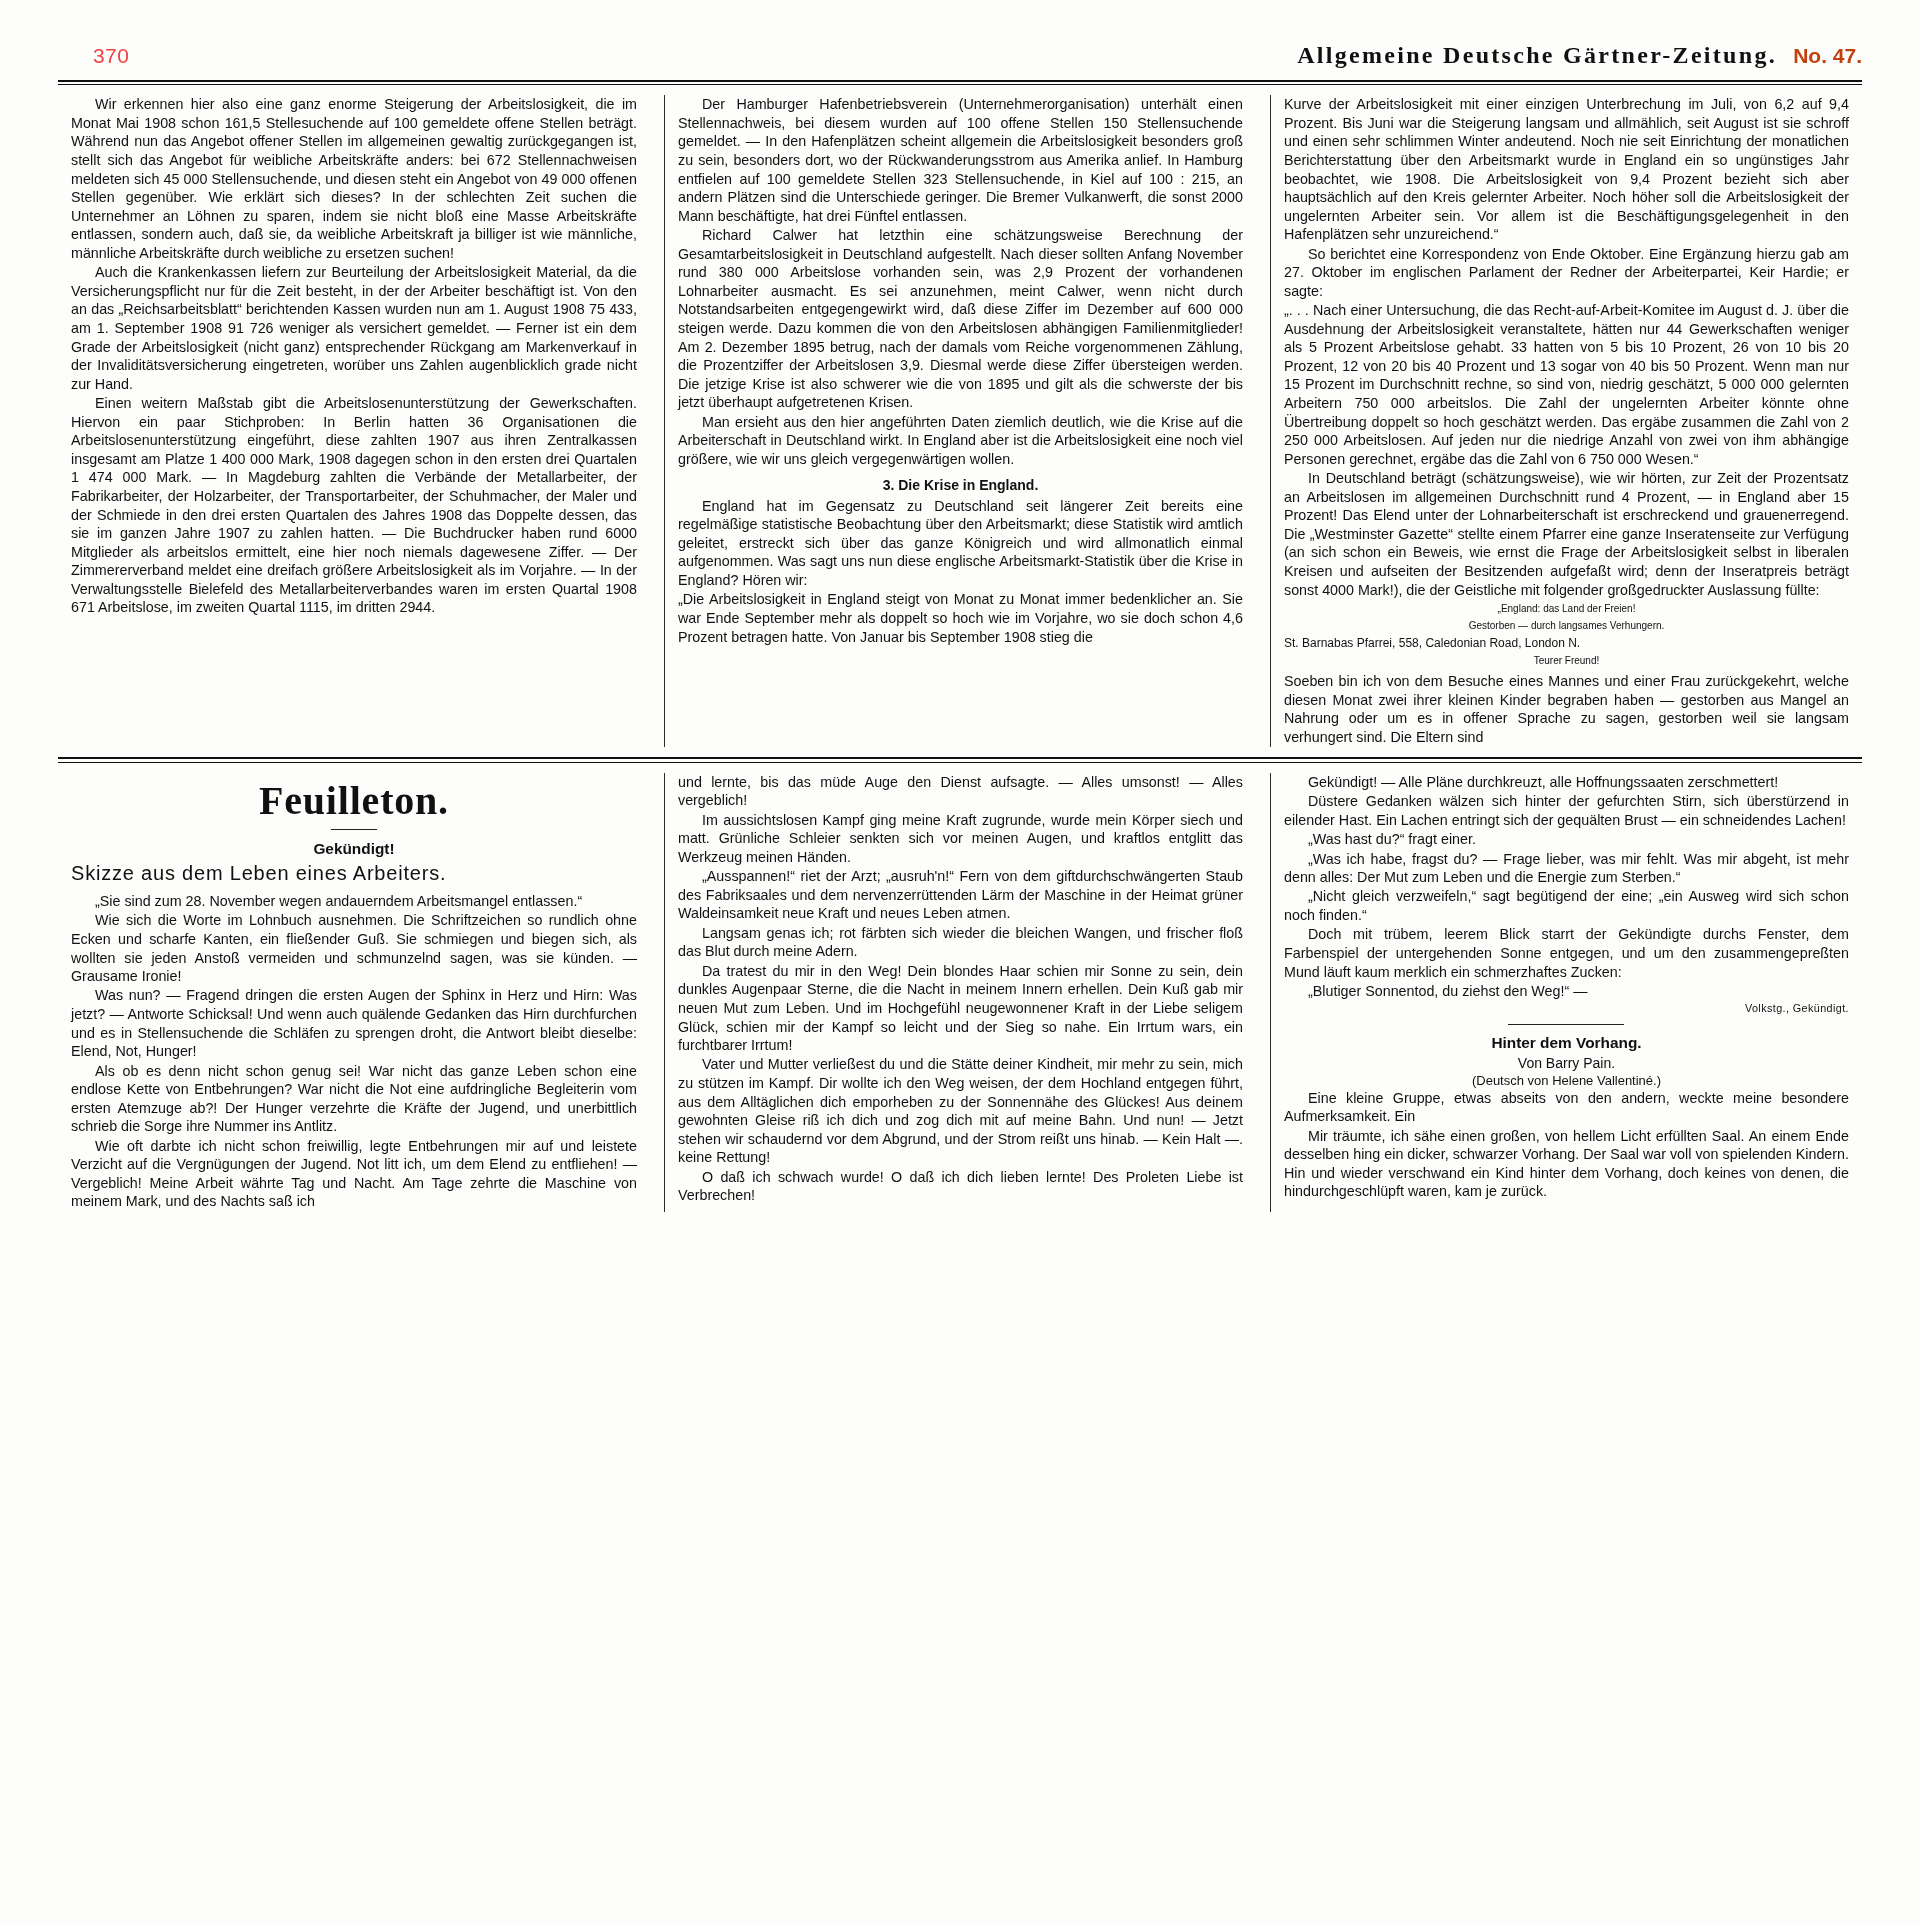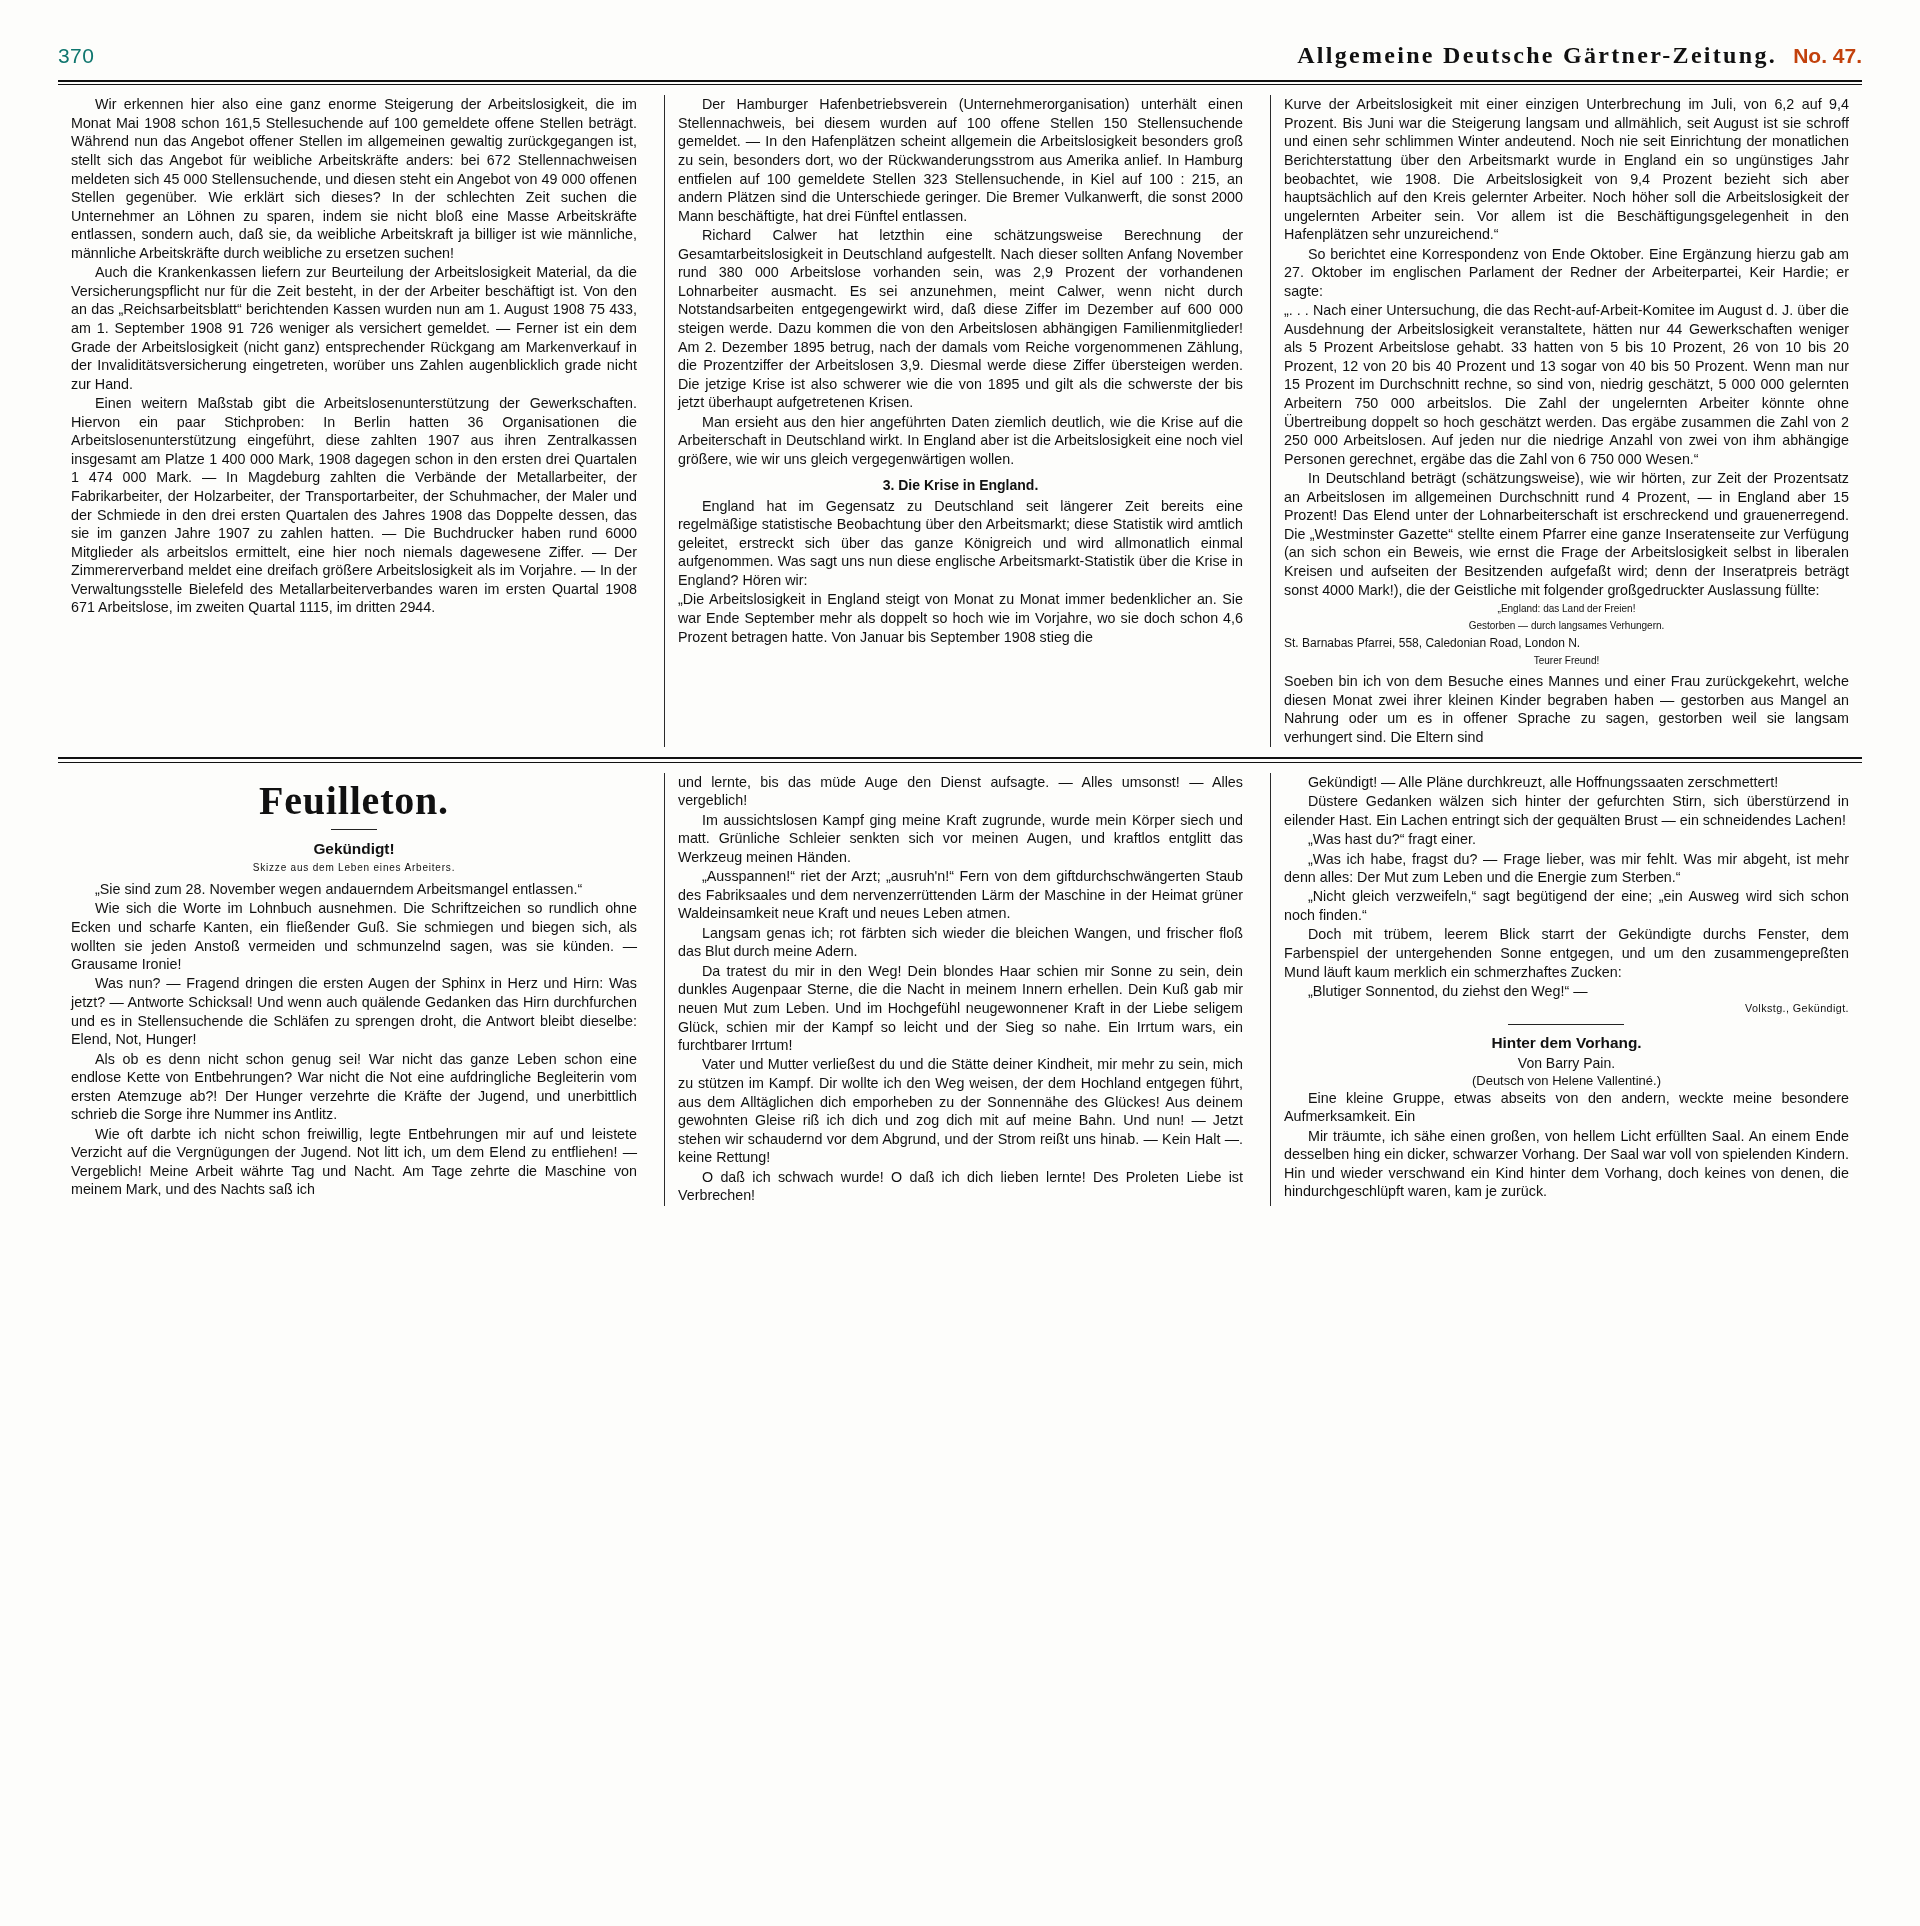--- a/index.html
+++ b/index.html
@@ -25,22 +25,23 @@
   .masthead {
     display: flex;
     align-items: baseline;
     justify-content: space-between;
     padding-top: 42px;
     padding-bottom: 7px;
   }
   .masthead .folio {
     font-size: 21px;
     letter-spacing: 0.4px;
-    color: #0f766e;
+    color: #ef4444;
     min-width: 85px;
+    margin-left: 35px;
   }
   .masthead .journal-title {
     font-family: "Liberation Serif", serif;
     font-weight: bold;
     font-size: 24px;
     letter-spacing: 2.3px;
     text-align: right;
     flex: 1;
     color: #111;
   }
@@ -138,22 +139,22 @@
     width: 116px;
     margin: 10px auto 8.5px auto;
   }
   .feu-head {
     font-size: 15.4px;
     font-weight: bold;
     text-align: center;
     margin: 2.3px 0 3.9px 0;
   }
   .feu-sub {
-    font-size: 10px;
-    text-align: center;
+    font-size: 20px;
+    text-align: left;
     letter-spacing: 0.8px;
     margin: 0 0 7px 0;
   }
   .feu-byline {
     font-size: 14px;
     text-align: center;
     margin: 1.5px 0 0.8px 0;
   }
   .feu-byline.small-it {
     font-size: 13px;

